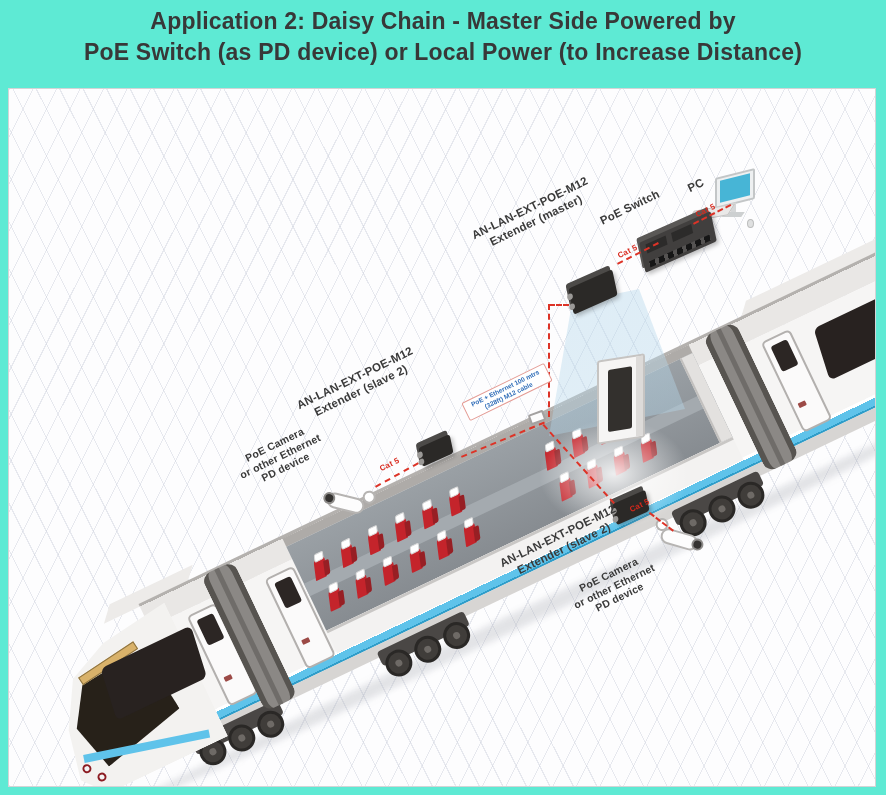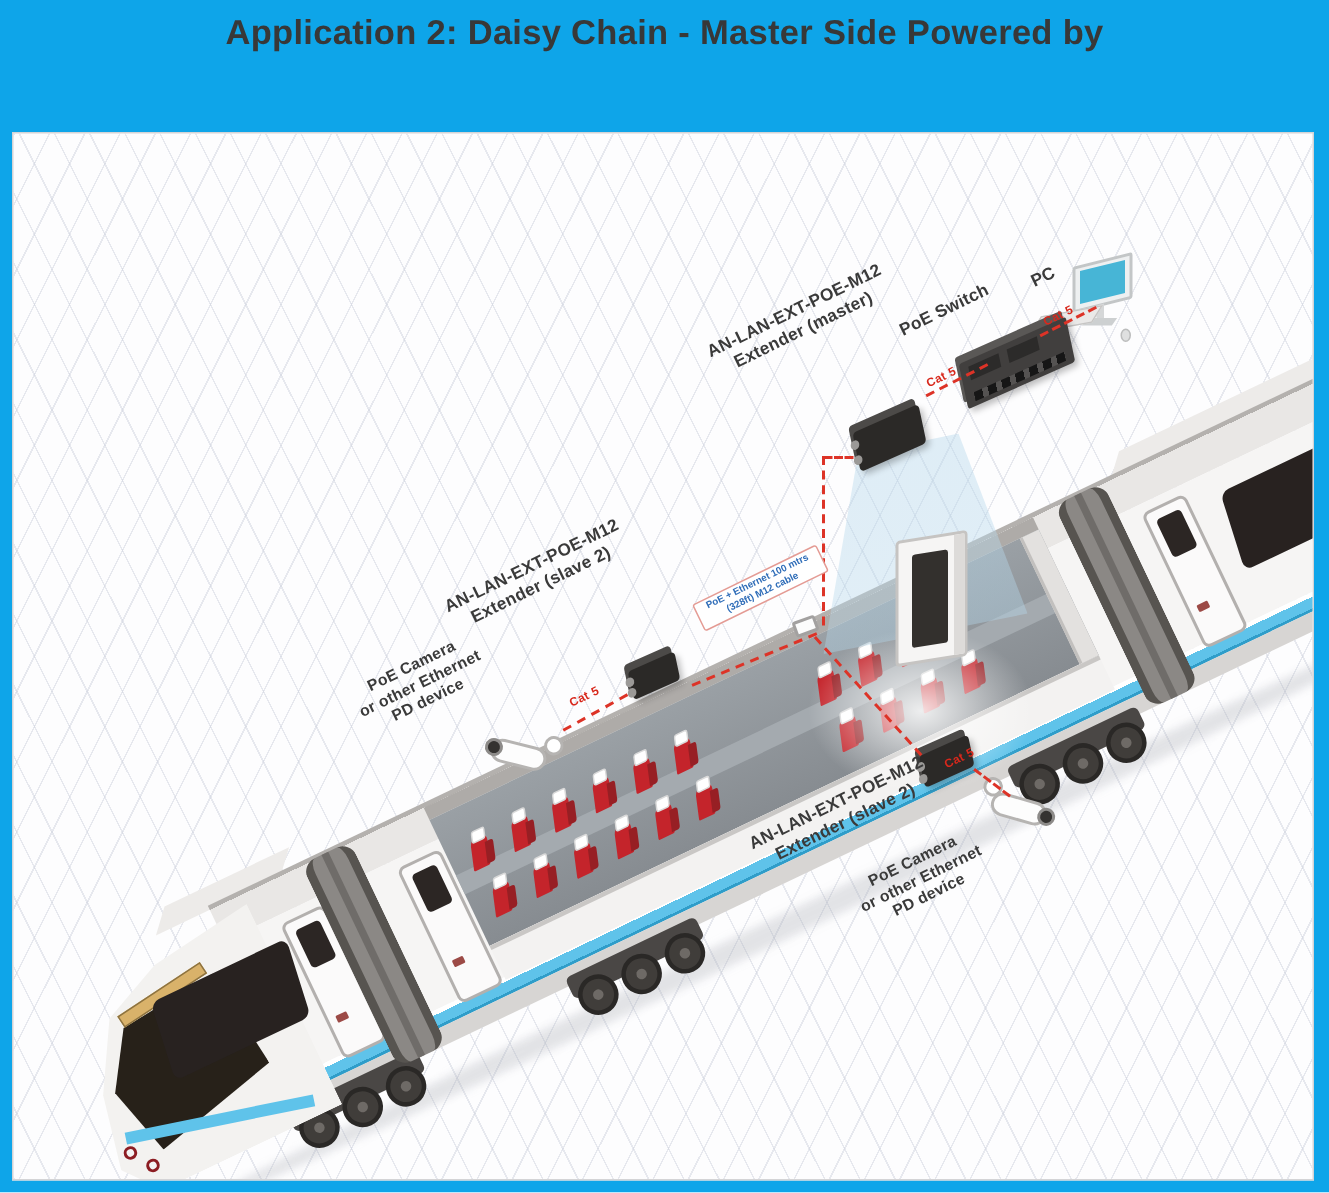--- a/index.html
+++ b/index.html
@@ -1,17 +1,17 @@
 <!DOCTYPE html>
 <html><head>
 <meta charset="utf-8">
 <style>
   * { margin:0; padding:0; box-sizing:border-box; }
   html,body { width:886px; height:795px; background:#ffffff; font-family:"Liberation Sans", sans-serif; overflow:hidden; }
-  #stage { position:relative; width:886px; height:795px; background:#0ea5e9; }
+  #stage { position:relative; width:886px; height:795px; background:#5eead4; }
 
   
   #title { position:absolute; left:0; top:6px; width:886px; text-align:center; color:#383838;
            font-weight:700; font-size:23px; line-height:31px; letter-spacing:0.2px; }
 
   
   #panel { position:absolute; left:8px; top:88px; width:868px; height:699px;
            border:1px solid #d4d4d6; overflow:hidden; background:#fdfdfe; }
   #grid { position:absolute; inset:0;
           background:
@@ -171,20 +171,21 @@
             color:#2f6db8; font-weight:700; font-size:6.5px; line-height:8px; text-align:center;
             padding:1px 2px; border-radius:2px; }
 </style>
 </head>
 <body>
 
 <div id="stage">
 
   <div id="title">
     <div>Application 2: Daisy Chain - Master Side Powered by</div>
+    <div>PoE Switch (as PD device) or Local Power (to Increase Distance)</div>
   </div>
 
   <div id="panel">
     <div id="grid"></div>
 
     <div id="train">
       <div class="tr-shadow"></div>
       <div class="roofplane rp1"></div>
       <div class="roofplane rp3"></div>
       <div class="roofband"></div>

